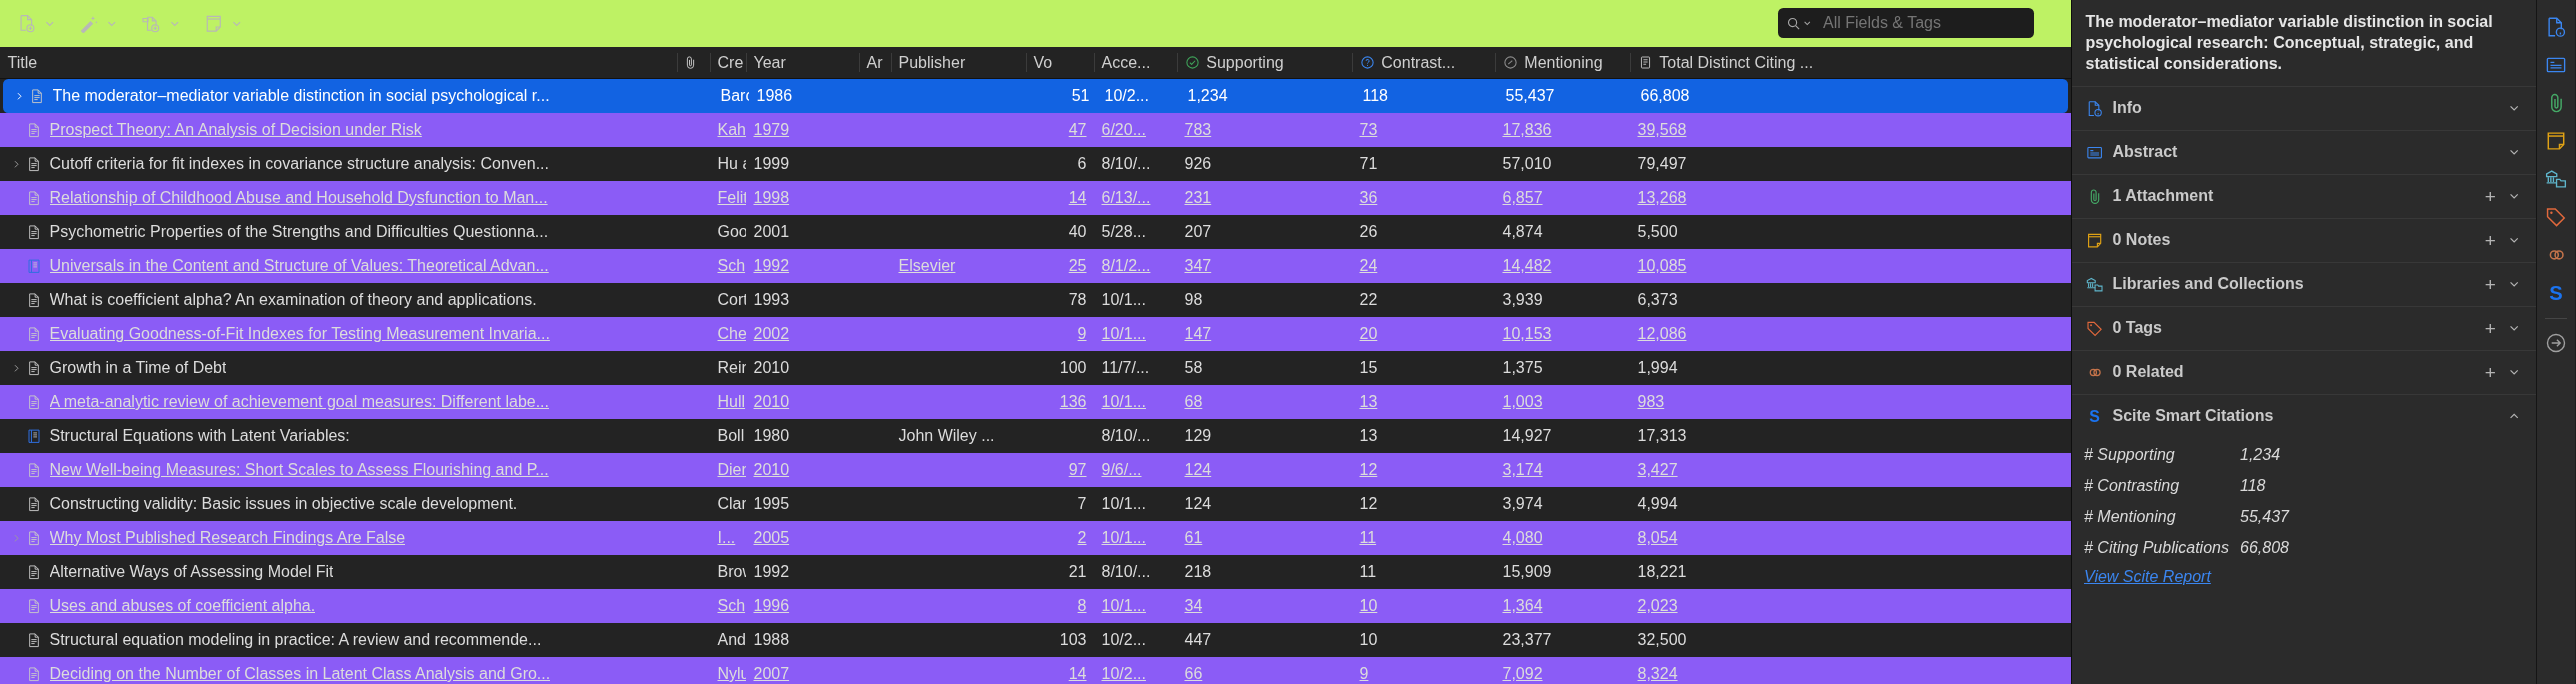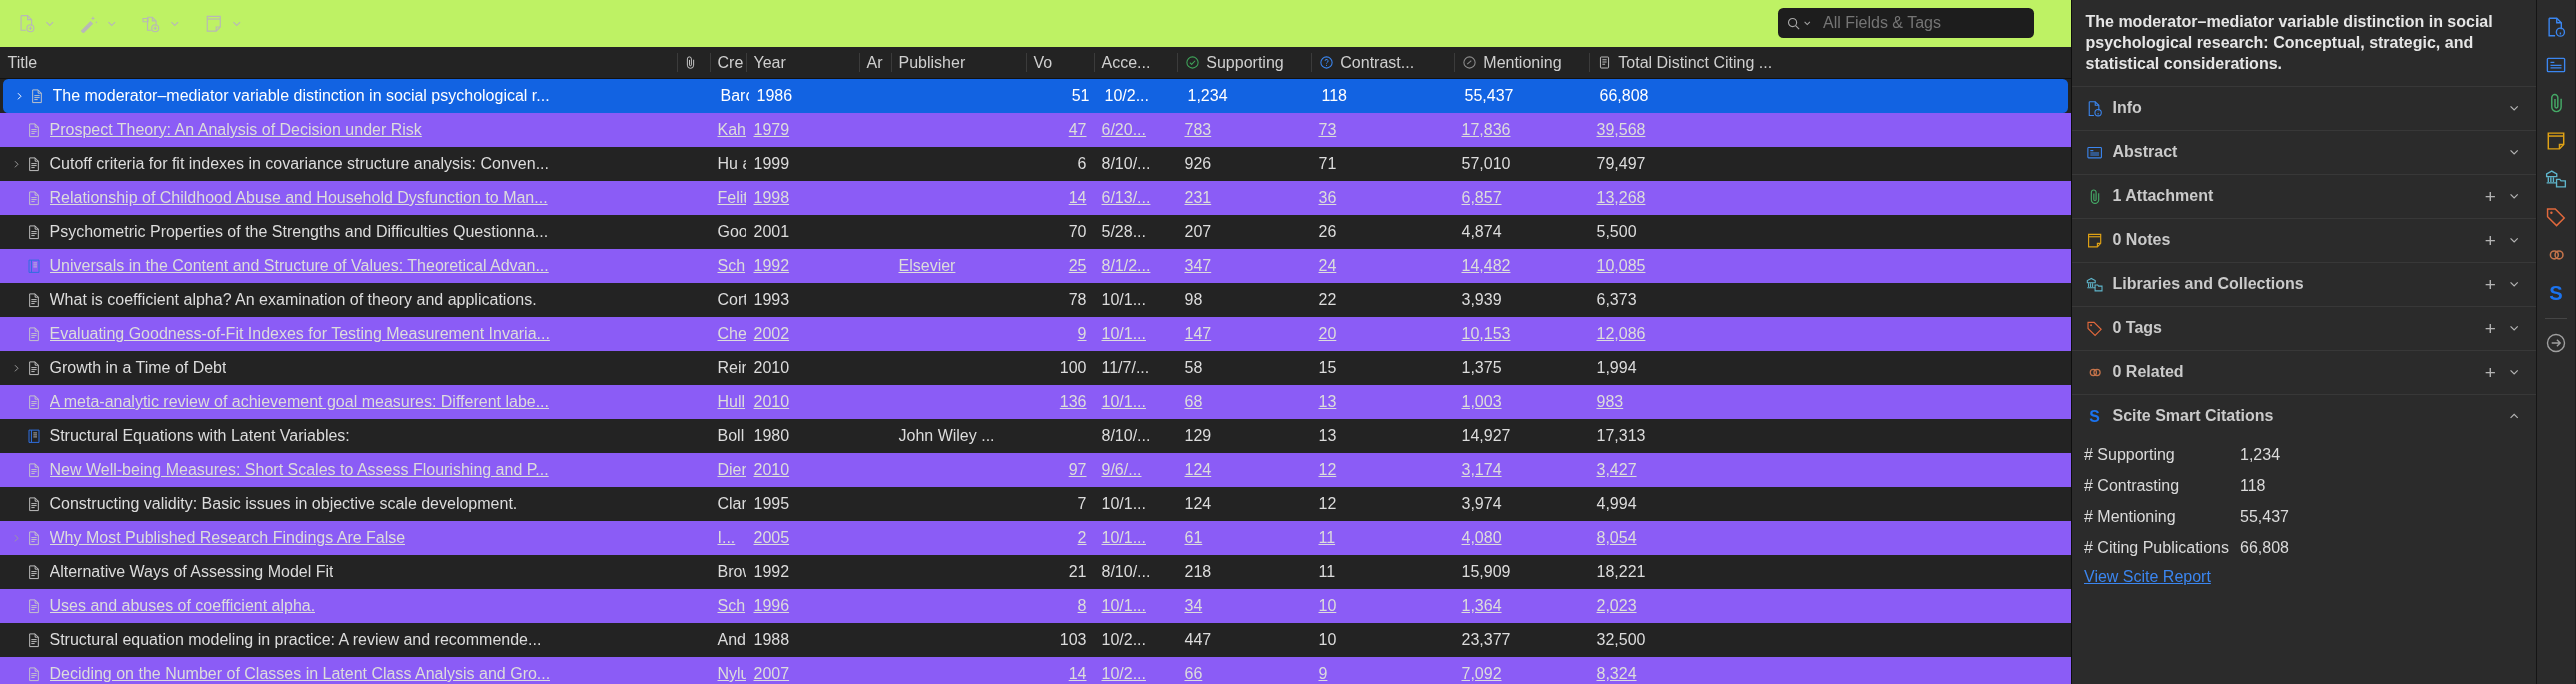--- a/index.html
+++ b/index.html
@@ -68,21 +68,21 @@
   
   .c-title { width: 677px; flex: 0 0 677px; }
   .c-att   { width: 33px;  flex: 0 0 33px; justify-content: center; }
   .c-cre   { width: 36px;  flex: 0 0 36px; }
   .c-year  { width: 113px; flex: 0 0 113px; }
   .c-art   { width: 32px;  flex: 0 0 32px; }
   .c-pub   { width: 135px; flex: 0 0 135px; }
   .c-vol   { width: 68px;  flex: 0 0 68px; }
   .c-acc   { width: 83px; flex: 0 0 83px; align-items: center; }
   .c-sup   { width: 134px; flex: 0 0 134px; }
-  .c-con   { width: 143px; flex: 0 0 143px; }
+  .c-con   { width: 143px; flex: 0 0 143px; margin-left: 41px; }
   .c-men   { width: 135px; flex: 0 0 135px; }
   .c-tot   { width: 248px; flex: 0 0 248px; }
   .thead .c-sup, .thead .c-con, .thead .c-men, .thead .c-tot,
   .thead .c-vol, .thead .c-acc, .thead .c-cre, .thead .c-art { justify-content: flex-start; }
 
   
   .rightpane { width: 465px; flex: 0 0 465px; background: #2b2b2b; display: flex;
                flex-direction: column; border-right: 0.8px solid #151515; overflow: hidden; }
   .rp-title { font-size: 16px; font-weight: bold; color: #e6e6e6; line-height: 1.32;
               padding: 10.5px 13.5px 12px 13.5px; }
@@ -90,21 +90,21 @@
          border-top: 0.8px solid #383838; cursor: default; }
   .sec-ico { width: 21px; flex: 0 0 21px; display: flex; align-items: center;
              justify-content: center; margin-right: 7.5px; }
   .sec-ico svg { width: 17.3px; height: 17.3px; display: block; }
   .sec-label { flex: 1; font-size: 16px; color: #cacaca; font-weight: bold; }
   .sec-plus { width: 19.5px; height: 19.5px; display: flex; align-items: center;
               justify-content: center; color: #b4b4b4; font-size: 19px; line-height: 1; }
   .sec-chev { width: 19.5px; height: 19.5px; margin-left: 4.5px; display:flex;
               align-items:center; justify-content:center; }
   .sec-chev svg { width: 14.3px; height: 14.3px; display:block; }
-  .scite-body { padding: 1.5px 12px 0 12px; }
+  .scite-body { padding: 1.5px 12px 0 12px; font-style: italic; }
   .scite-row { display: flex; height: 31px; align-items: center; font-size: 16px; }
   .scite-k { width: 156px; flex: 0 0 156px; color: #dadada; }
   .scite-v { color: #dadada; }
   .scite-link { font-size: 16px; color: #3b86f0; text-decoration: underline;
                 padding: 4.5px 0 0 0; cursor: pointer; display: inline-block; }
 
   
   .rail { width: 38px; flex: 0 0 38px; background: #2b2b2b; display: flex;
           flex-direction: column; align-items: center; padding-top: 7.5px; }
   .rail-btn { width: 35px; height: 38px; display: flex; align-items: center;
@@ -386,21 +386,21 @@
     <path d="M8 11h8M8 14h8M8 17h5"></path>
   </svg>
             </span>
             <span class="ttext">Psychometric Properties of the Strengths and Difficulties Questionna...</span>
           </div>
           <div class="cell c-att"></div>
           <div class="cell c-cre">Goo</div>
           <div class="cell c-year">2001</div>
           <div class="cell c-art"></div>
           <div class="cell c-pub"></div>
-          <div class="cell num c-vol">70</div>
+          <div class="cell num c-vol">40</div>
           <div class="cell c-acc">5/28...</div>
           <div class="cell c-sup">207</div>
           <div class="cell c-con">26</div>
           <div class="cell c-men">4,874</div>
           <div class="cell c-tot">5,500</div>
         </div>
         <div class="row odd">
           <div class="cell title c-title">
             <span class="twisty"></span>
             <span class="itemico">

